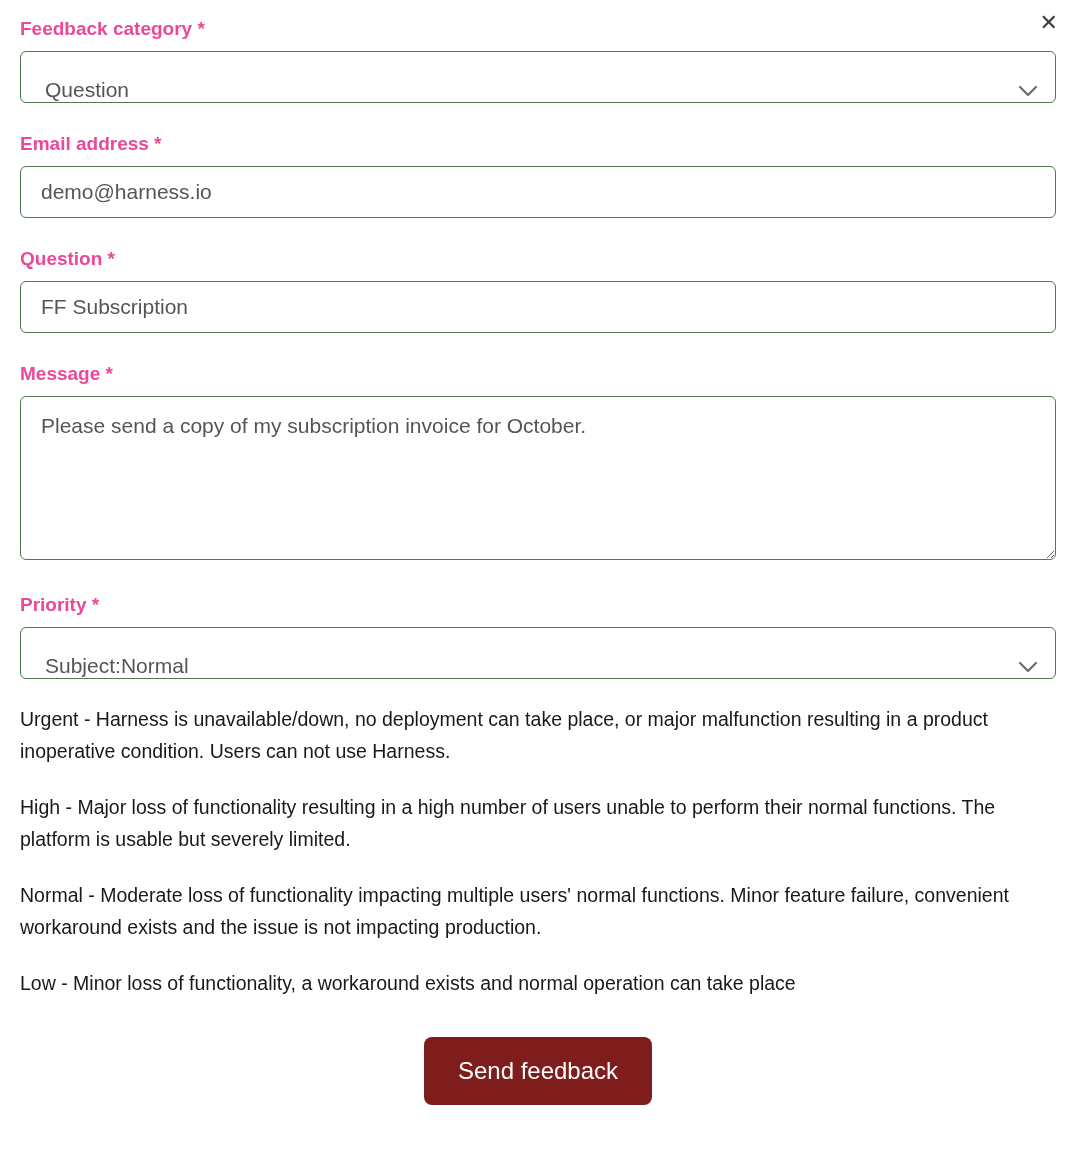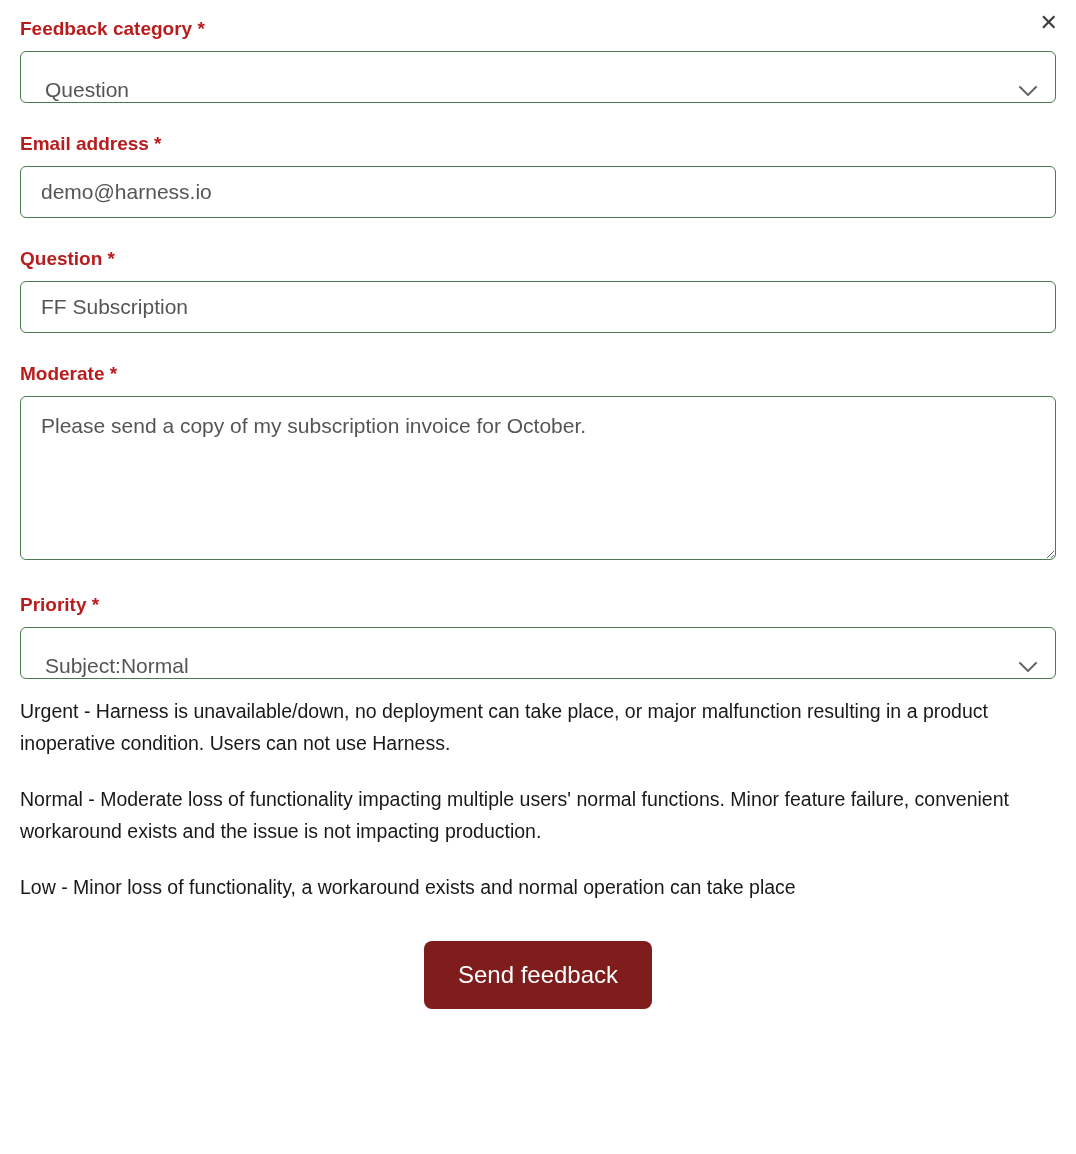--- a/index.html
+++ b/index.html
@@ -23,21 +23,21 @@
     cursor: pointer;
     padding: 4px;
     font-family: "Liberation Sans", sans-serif;
   }
   form { margin-top: 8px; }
   .field-group { margin-bottom: 30px; }
   .field-label {
     display: block;
     font-size: 19px;
     font-weight: 700;
-    color: #b91c1c;
+    color: #ec4899;
     margin-bottom: 11px;
   }
   .text-input, .select-box, .textarea-input {
     width: 100%;
     border: 1px solid #4d7a4f;
     border-radius: 6px;
     background: #ffffff;
     font-family: "Liberation Sans", sans-serif;
     font-size: 21px;
     color: #555555;
@@ -64,21 +64,21 @@
     outline: none;
     line-height: 1.45;
   }
   .priority-desc {
     font-size: 19.5px;
     line-height: 32px;
     color: #191919;
     margin-bottom: 24px;
     max-width: 1036px;
   }
-  .priority-desc:first-of-type { margin-top: 16px; }
+  .priority-desc:first-of-type { margin-top: 24px; }
   .submit-row {
     text-align: center;
     margin-top: 38px;
   }
   .submit-btn {
     background: #7f1d1d;
     color: #ffffff;
     border: none;
     border-radius: 8px;
     font-family: "Liberation Sans", sans-serif;
@@ -112,37 +112,38 @@
     <label class="field-label">Email address *</label>
     <input class="text-input" type="text" value="demo@harness.io" style="">
   </div>
 
   <div class="field-group">
     <label class="field-label">Question *</label>
     <input class="text-input" type="text" value="FF Subscription" style="">
   </div>
 
   <div class="field-group">
-    <label class="field-label">Moderate *</label>
+    <label class="field-label">Message *</label>
     <textarea class="textarea-input" style="">Please send a copy of my subscription invoice for October.</textarea>
   </div>
 
   <div class="field-group" style="margin-bottom:0">
     <label class="field-label">Priority *</label>
     <div class="select-box">
       <span class="select-value">Subject:Normal</span>
       <span>
         <svg width="18" height="11" viewBox="0 0 18 11">
             <polyline points="1,1 9,9 17,1" fill="none" stroke="#666666" stroke-width="2" stroke-linecap="round" stroke-linejoin="round"></polyline>
           </svg>
       </span>
     </div>
   </div>
 
   <p class="priority-desc">Urgent - Harness is unavailable/down, no deployment can take place, or major malfunction resulting in a product inoperative condition. Users can not use Harness.</p>
+  <p class="priority-desc">High - Major loss of functionality resulting in a high number of users unable to perform their normal functions. The platform is usable but severely limited.</p>
   <p class="priority-desc">Normal - Moderate loss of functionality impacting multiple users' normal functions. Minor feature failure, convenient workaround exists and the issue is not impacting production.</p>
   <p class="priority-desc">Low - Minor loss of functionality, a workaround exists and normal operation can take place</p>
 
   <div class="submit-row">
     <button type="submit" class="submit-btn">Send feedback</button>
   </div>
 
 </form>
 
 </body></html>

